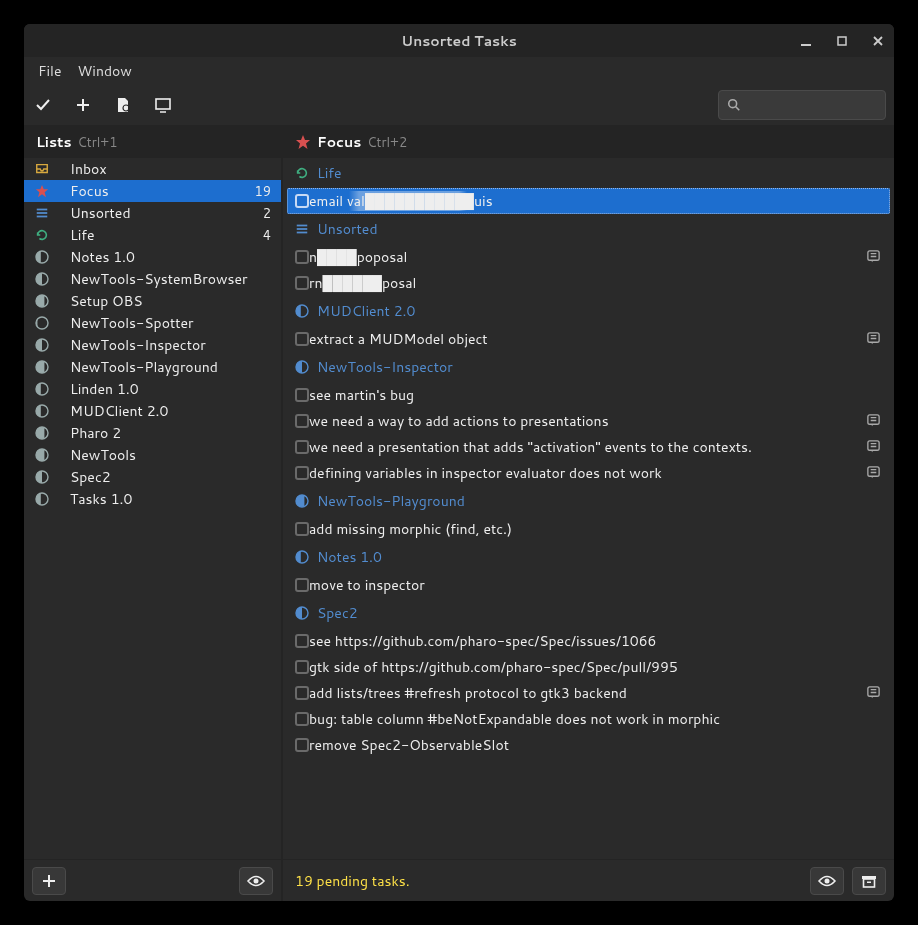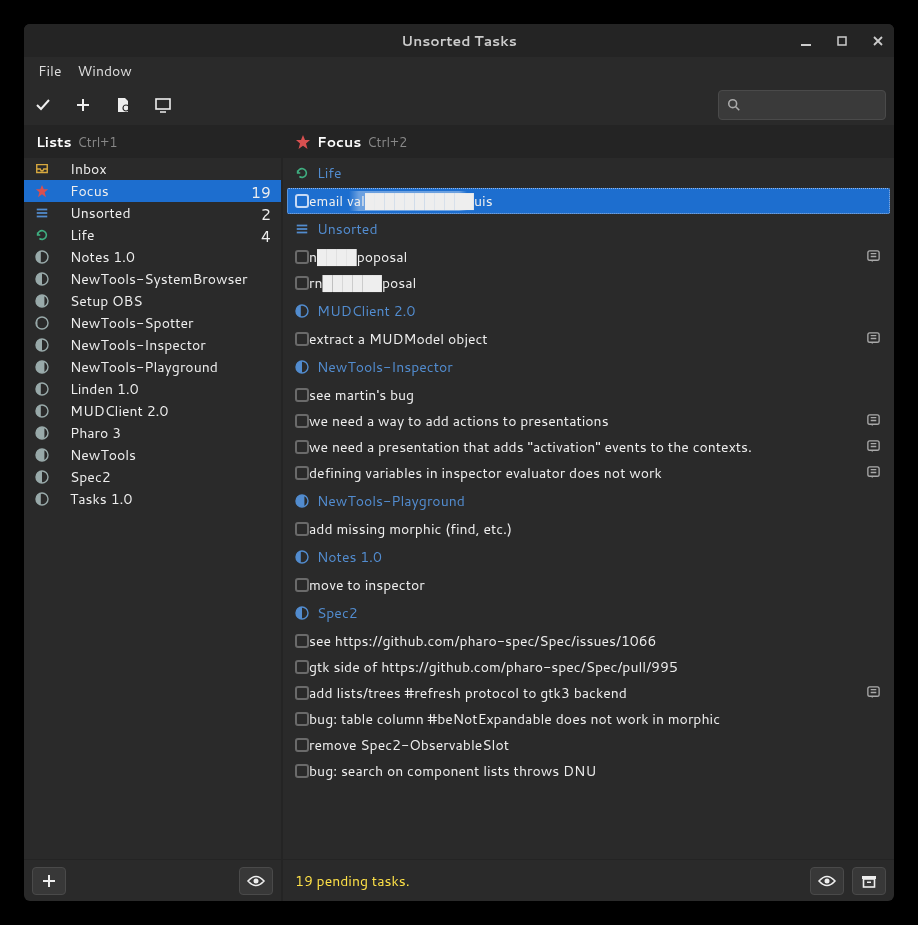--- a/index.html
+++ b/index.html
@@ -117,21 +117,21 @@
     gap: 20px;
     color: #eee;
   }
   .row.selected { background: #1d6ecf; }
   .row .icon {
     width: 16px; height: 16px;
     display: flex; align-items: center; justify-content: center;
     flex-shrink: 0;
   }
   .row .label { flex: 1; white-space: nowrap; overflow: hidden; }
-  .row .count { color: #eee; font-size: 16px; }
+  .row .count { color: #eee; font-size: 13px; }
   .left-footer {
     height: 42px;
     display: flex;
     align-items: center;
     padding: 0 8px;
     gap: 8px;
     border-top: 1px solid #242424;
   }
   .sqbtn {
     width: 34px; height: 28px;
@@ -431,21 +431,21 @@
               <svg width="14" height="14" viewBox="0 0 14 14">
                 <defs>
                   <clipPath id="cpmoon-70">
                     <circle cx="7" cy="7" r="6"></circle>
                   </clipPath>
                 </defs>
                 <circle cx="7" cy="7" r="6" fill="none" stroke="#9aa" stroke-width="1.4"></circle>
                 <rect x="1" y="1" width="8.399999999999999" height="12" fill="#9aa" clip-path="url(#cpmoon-70)"></rect>
               </svg>
             </span>
-            <span class="label">Pharo 3</span>
+            <span class="label">Pharo 2</span>
           </div>
           <div class="row">
             <span class="icon">
               <svg width="14" height="14" viewBox="0 0 14 14">
                 <defs>
                   <clipPath id="cpmoon-70">
                     <circle cx="7" cy="7" r="6"></circle>
                   </clipPath>
                 </defs>
                 <circle cx="7" cy="7" r="6" fill="none" stroke="#9aa" stroke-width="1.4"></circle>
@@ -693,24 +693,20 @@
               </svg>
             </span>
           </div>
           <div class="task">
             <span class="chk"></span>
             <span class="tlabel">bug: table column #beNotExpandable does not work in morphic</span>
           </div>
           <div class="task">
             <span class="chk"></span>
             <span class="tlabel">remove Spec2-ObservableSlot</span>
-          </div>
-          <div class="task">
-            <span class="chk"></span>
-            <span class="tlabel">bug: search on component lists throws DNU</span>
           </div>
         </div>
       <div class="right-footer">
         <span class="status">19 pending tasks.</span>
         <div class="foot-spacer"></div>
         <div class="sqbtn">
           <svg width="18" height="14" viewBox="0 0 18 14">
               <path d="M1 7 Q9 -2 17 7 Q9 16 1 7 Z" fill="none" stroke="currentColor" stroke-width="1.6"></path>
               <circle cx="9" cy="7" r="2.5" fill="currentColor"></circle>
             </svg>

